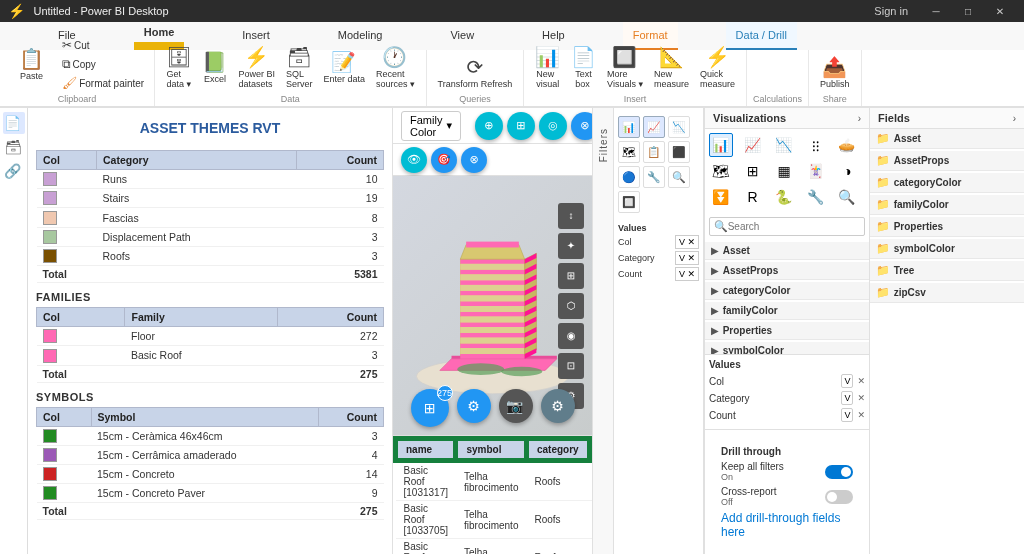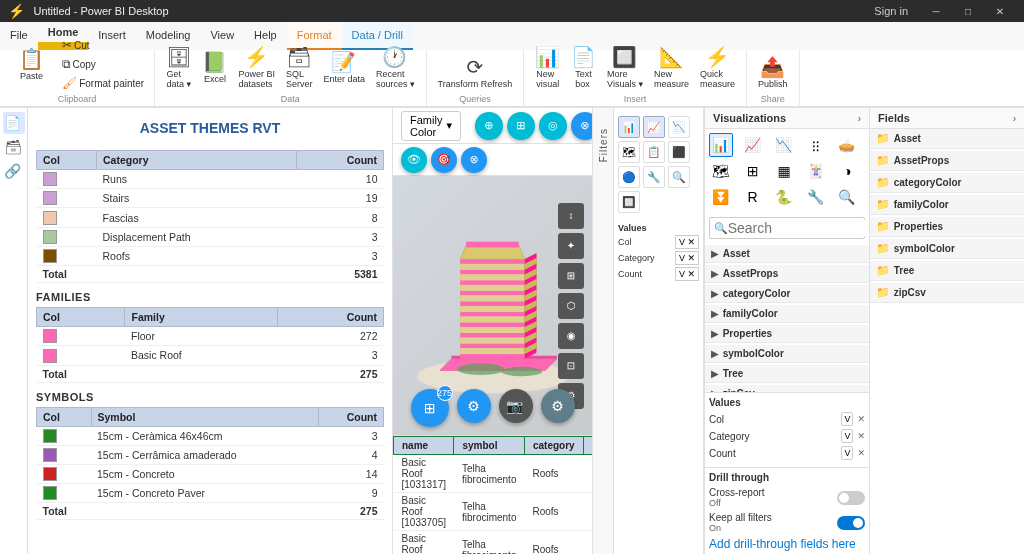--- a/index.html
+++ b/index.html
@@ -54,64 +54,64 @@
 
     .float-toolbar-bottom { position: absolute; bottom: 8px; left: 50%; transform: translateX(-50%); display: flex; gap: 8px; }
     .bottom-btn { width: 38px; height: 38px; background: #2196F3; border-radius: 50%; display: flex; align-items: center; justify-content: center; color: white; font-size: 14px; cursor: pointer; box-shadow: 0 2px 4px rgba(0,0,0,0.3); position: relative; }
     .bottom-btn .badge { position: absolute; top: -4px; right: -4px; background: #2196F3; color: white; border-radius: 50%; width: 16px; height: 16px; font-size: 9px; display: flex; align-items: center; justify-content: center; border: 1px solid white; }
     .bottom-btn.camera { background: #555; }
     .bottom-btn.settings { background: #607D8B; }
 
     
     .bottom-table-area { background: #fff; border-top: 1px solid #e0e0e0; max-height: 120px; overflow-y: auto; }
     .bottom-data-table { width: 100%; border-collapse: collapse; font-size: 10px; }
-    .bottom-data-table th { background: #c8d4e8; padding: 3px 8px; text-align: left; font-weight: 600; border: 1px solid #15803d; color: #222; position: sticky; top: 0; }
+    .bottom-data-table th { background: #c8d4e8; padding: 3px 8px; text-align: left; font-weight: 600; border: 5px solid #15803d; color: #222; position: sticky; top: 0; }
     .bottom-data-table td { padding: 2px 8px; border-bottom: 1px solid #f0f0f0; color: #333; }
 
     .viz-panel { width: 165px; background: #fff; border-left: 1px solid #e0e0e0; display: flex; flex-direction: column; overflow: hidden; }
     .panel-header { display: flex; align-items: center; justify-content: space-between; padding: 4px 8px; border-bottom: 1px solid #e0e0e0; background: #fafafa; }
     .panel-header-title { font-size: 11px; font-weight: 600; color: #333; }
     .panel-chevron { font-size: 10px; color: #555; cursor: pointer; }
 
     .viz-grid { display: grid; grid-template-columns: repeat(5, 1fr); gap: 2px; padding: 4px; }
     .viz-item { width: 24px; height: 24px; display: flex; align-items: center; justify-content: center; font-size: 14px; cursor: pointer; border: 1px solid transparent; border-radius: 2px; }
     .viz-item.active { border-color: #0078d4; background: #ddeeff; }
 
     .search-box { display: flex; align-items: center; margin: 4px; border: 1px solid #ccc; border-radius: 2px; padding: 2px 4px; }
-    .search-input { border: none; outline: none; font-size: 14px; flex: 1; }
+    .search-input { border: none; outline: none; font-size: 10px; flex: 1; }
     .search-icon { color: #888; font-size: 11px; }
 
     .field-list { flex: 1; overflow-y: auto; padding: 2px 0; }
     .field-group { margin-bottom: 2px; }
     .field-group-header { display: flex; align-items: center; gap: 4px; padding: 3px 6px; cursor: pointer; background: #f5f5f5; border-bottom: 1px solid #e8e8e8; }
     .field-group-icon { font-size: 10px; color: #555; }
     .field-group-name { font-size: 10px; color: #333; font-weight: 600; }
 
     .values-section { border-top: 1px solid #e0e0e0; padding: 4px; }
     .values-title { font-size: 10px; font-weight: 600; color: #333; margin-bottom: 4px; }
     .value-row { display: flex; align-items: center; justify-content: space-between; margin-bottom: 3px; }
     .value-label { font-size: 10px; color: #333; }
     .value-dropdown { font-size: 9px; border: 1px solid #ccc; border-radius: 2px; padding: 1px 2px; display: flex; align-items: center; gap: 2px; cursor: pointer; }
     .value-x { font-size: 9px; color: #666; cursor: pointer; margin-left: 2px; }
 
-    .drill-section { border-top: 1px solid #e0e0e0; padding: 4px; }
+    .drill-section { border-top: 1px solid #e0e0e0; padding: 16px; }
     .drill-title { font-size: 10px; font-weight: 600; color: #333; margin-bottom: 4px; }
     .toggle-row { display: flex; align-items: center; justify-content: space-between; margin-bottom: 4px; }
     .toggle-label { font-size: 10px; color: #333; }
     .toggle { width: 28px; height: 14px; background: #ccc; border-radius: 7px; position: relative; cursor: pointer; }
     .toggle.on { background: #0078d4; }
     .toggle-knob { width: 10px; height: 10px; background: white; border-radius: 50%; position: absolute; top: 2px; left: 2px; transition: left 0.2s; }
     .toggle.on .toggle-knob { left: 16px; }
     .add-drill { font-size: 12px; color: #0078d4; cursor: pointer; }
 
     .fields-panel { width: 155px; background: #fff; border-left: 1px solid #e0e0e0; display: flex; flex-direction: column; overflow: hidden; }
 
     .ribbon-full { background: #fff; border-bottom: 2px solid #e0e0e0; }
     .ribbon-tabs-row { display: flex; height: 28px; background: #f8f8f8; }
-    .rtab { padding: 0 10px; display: flex; align-items: center; font-size: 11px; cursor: pointer; color: #333; border-bottom: 2px solid transparent; }
+    .rtab { padding: 0 10px; display: flex; align-items: center; font-size: 11px; cursor: pointer; color: #333; border-bottom: 2px solid transparent; margin-left: 48px; }
     .rtab.home { color: #333; }
     .rtab.active-format { color: #e67e22; border-bottom-color: #e67e22; background: #fffaf5; }
     .rtab.active-data { color: #2980b9; border-bottom-color: #2980b9; background: #f0f8ff; }
 
     .ribbon-body { display: flex; height: 56px; align-items: stretch; background: #fff; }
     .rgroup { display: flex; flex-direction: column; justify-content: flex-end; align-items: flex-start; padding: 2px 6px 2px; border-right: 1px solid #e8e8e8; }
     .rgroup-items { display: flex; gap: 1px; align-items: center; flex: 1; }
     .rgroup-label { font-size: 9px; color: #888; width: 100%; text-align: center; margin-top: 2px; }
     .rbtn { display: flex; flex-direction: column; align-items: center; padding: 3px 5px; cursor: pointer; border-radius: 3px; min-width: 32px; }
     .rbtn .ico { font-size: 20px; color: #444; }
@@ -241,20 +241,24 @@
           <span class="lbl">New<br>measure</span>
         </div>
         <div class="rbtn">
           <span class="ico">⚡</span>
           <span class="lbl">Quick<br>measure</span>
         </div>
       </div>
       <div class="rgroup-label">Insert</div>
     </div>
 
+    <div class="rgroup">
+      <div class="rgroup-items"></div>
+      <div class="rgroup-label">Calculations</div>
+    </div>
 
     <div class="rgroup">
       <div class="rgroup-items">
         <div class="rbtn">
           <span class="ico">📤</span>
           <span class="lbl">Publish</span>
         </div>
       </div>
       <div class="rgroup-label">Share</div>
     </div>
@@ -688,33 +692,33 @@
           <span class="value-dropdown">V</span>
           <span class="value-x">✕</span>
         </div>
       </div>
     </div>
 
     <div class="drill-section">
       <div class="drill-title">Drill through</div>
       <div class="toggle-row">
         <div>
+          <div class="toggle-label">Keep all filters</div>
+          <div style="font-size:9px;color:#666;">On</div>
+        </div>
+        <div class="toggle on">
+          <div class="toggle-knob"></div>
+        </div>
+      </div>
+      <div class="toggle-row">
+        <div>
           <div class="toggle-label">Cross-report</div>
           <div style="font-size:9px;color:#666;">Off</div>
         </div>
         <div class="toggle">
-          <div class="toggle-knob"></div>
-        </div>
-      </div>
-      <div class="toggle-row">
-        <div>
-          <div class="toggle-label">Keep all filters</div>
-          <div style="font-size:9px;color:#666;">On</div>
-        </div>
-        <div class="toggle on">
           <div class="toggle-knob"></div>
         </div>
       </div>
       <div class="add-drill">Add drill-through fields here</div>
     </div>
   </div>
 
   <div class="fields-panel">
     <div class="panel-header">
       <span class="panel-header-title">Fields</span>

